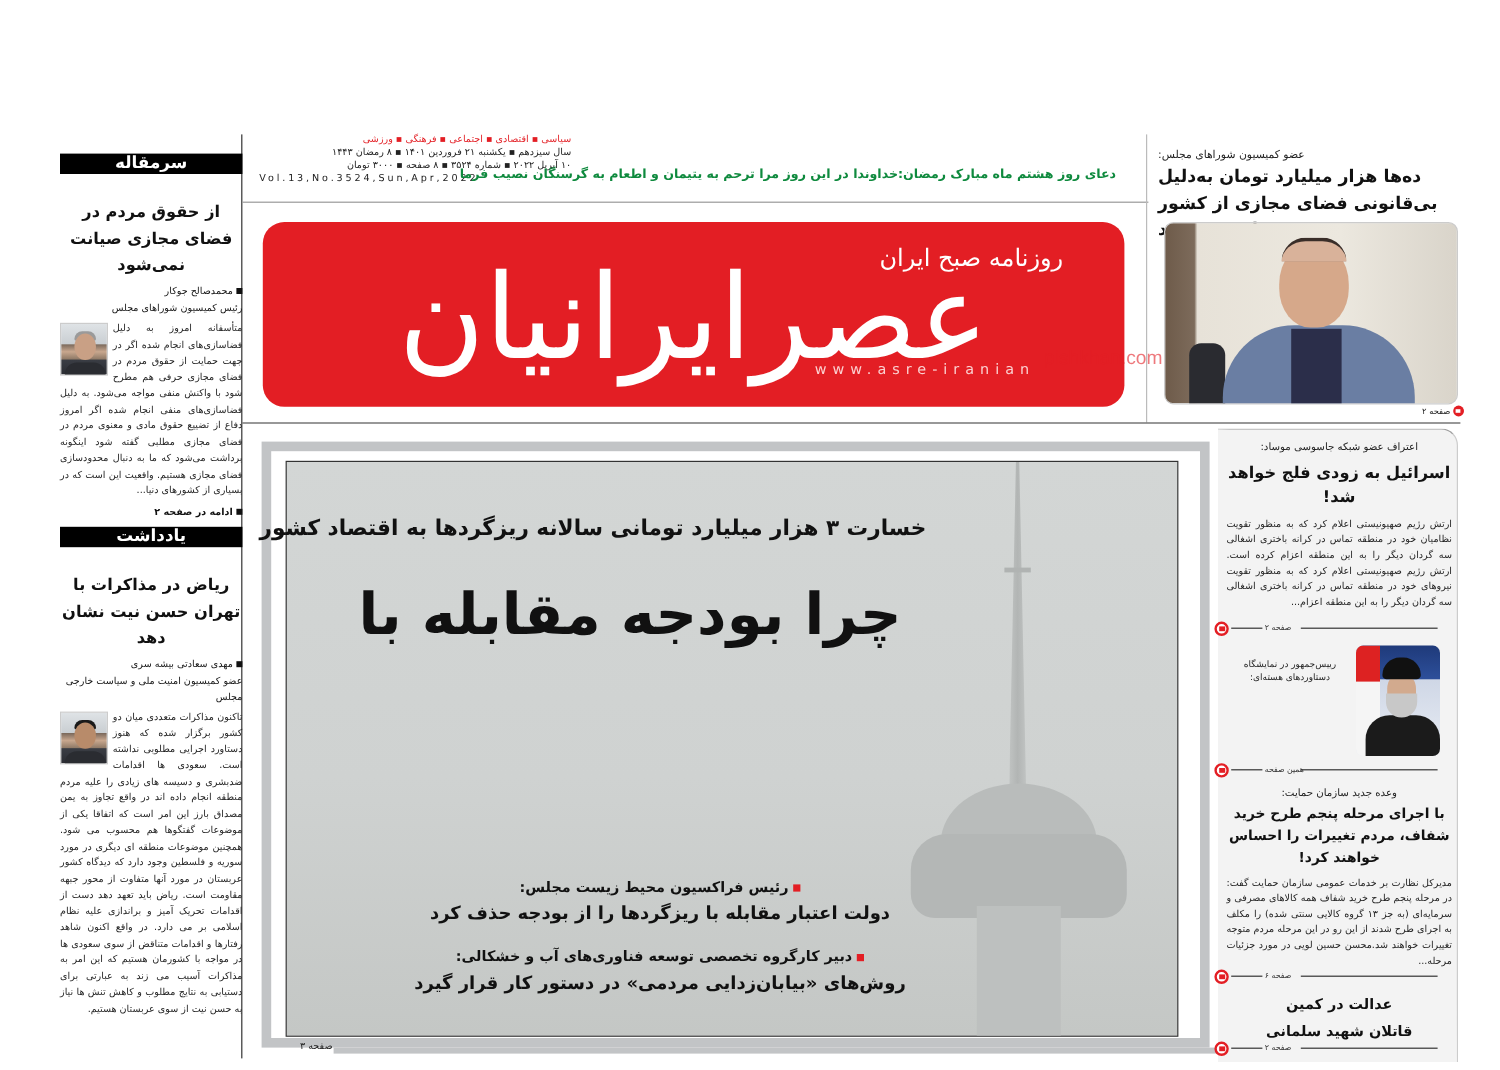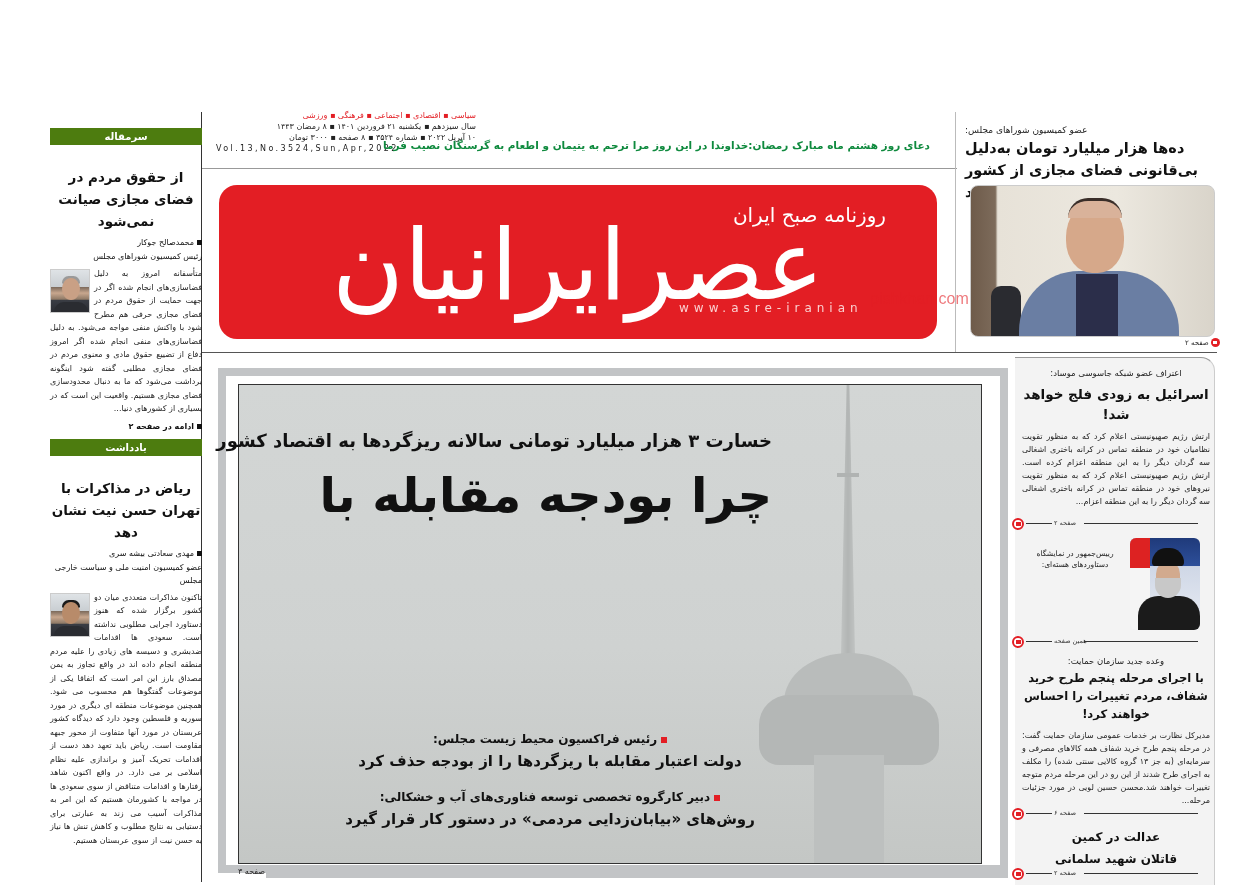--- a/index.html
+++ b/index.html
@@ -2,21 +2,21 @@
 <html><head>
 <meta charset="utf-8">
 <style>
   * { box-sizing: border-box; margin: 0; padding: 0; }
   html, body { width: 1250px; height: 892px; background: #ffffff; overflow: hidden; }
   body { font-family: "DejaVu Sans", sans-serif; color: #111; position: relative; }
 
   
   .left-col { position: absolute; left: 50px; top: 128px; width: 152px; direction: rtl; }
   .left-col-rule { position: absolute; left: 201px; top: 112px; width: 1px; height: 770px; background: #333; }
-  .section-bar { background: #4d7c0f; color: #fff; font-weight: bold; font-size: 10px; text-align: center; height: 17px; line-height: 17px; }
+  .section-bar { background: #000000; color: #fff; font-weight: bold; font-size: 14px; text-align: center; height: 17px; line-height: 17px; }
   .edit-title { font-weight: bold; font-size: 13.5px; line-height: 22px; text-align: center; margin-top: 21px; }
   .byline { font-size: 8px; line-height: 14px; margin-top: 4px; }
   .byline .sq { display: inline-block; width: 5px; height: 5px; background: #111; margin-left: 3px; vertical-align: middle; }
   .byline-role { font-size: 8px; line-height: 13px; }
   .body-text { font-size: 8px; line-height: 13.5px; text-align: justify; color: #222; }
   .portrait { float: left; width: 40px; height: 44px; margin: 2px 4px 2px 0; border: 1px solid #ccc; background: linear-gradient(180deg,#dfe3e6 0%,#c9ced2 40%,#7d6b5d 41%,#c8a78e 55%,#8e7966 70%,#3a3d44 71%,#2b2d33 100%); position: relative; overflow: hidden; }
   .portrait .face { position: absolute; left: 11px; top: 8px; width: 18px; height: 22px; border-radius: 50%; background: #c9a085; }
   .portrait .hair { position: absolute; left: 11px; top: 6px; width: 18px; height: 8px; border-radius: 9px 9px 2px 2px; background: #9a9a9a; }
   .portrait .suit { position: absolute; left: 3px; top: 32px; width: 34px; height: 14px; border-radius: 10px 10px 0 0; background: #2a2c31; }
   .portrait.p2 .hair { background: #1a1a1a; }
@@ -60,29 +60,29 @@
   .main-frame { position: absolute; left: 218px; top: 368px; width: 790px; height: 505px; border: 8px solid #c2c4c6; background: #fff; }
   .main-photo { position: absolute; left: 238px; top: 384px; width: 744px; height: 480px; border: 1.5px solid #333; background: linear-gradient(180deg,#d3d6d5 0%,#cfd2d1 55%,#c4c7c5 100%); overflow: hidden; }
   .tower-spire { position: absolute; left: 602px; top: 0; width: 14px; height: 270px; background: linear-gradient(90deg,#c0c3c2,#b2b5b4,#c0c3c2); clip-path: polygon(40% 0,60% 0,100% 100%,0 100%); }
   .tower-ring { position: absolute; left: 598px; top: 88px; width: 22px; height: 4px; background: #b0b3b2; }
   .tower-head { position: absolute; left: 545px; top: 268px; width: 130px; height: 70px; background: #b9bcbb; border-radius: 50% 50% 10px 10px / 70% 70% 10px 10px; }
   .tower-pod { position: absolute; left: 520px; top: 310px; width: 180px; height: 70px; background: #b4b7b6; border-radius: 30px 30px 20px 20px; }
   .tower-shaft { position: absolute; left: 575px; top: 370px; width: 70px; height: 120px; background: #bdc0bf; }
 
   .main-content { position: absolute; left: 238px; top: 384px; width: 744px; height: 480px; direction: rtl; }
   .main-kicker { position: absolute; left: 40px; right: 210px; top: 46px; font-weight: bold; font-size: 18px; text-align: center; color: #111; white-space: nowrap; }
-  .main-headline { position: absolute; left: 40px; right: 210px; top: 75px; font-weight: 900; font-size: 48px; line-height: 72px; color: #111; }
+  .main-headline { position: absolute; left: 40px; right: 210px; top: 92px; font-weight: 900; font-size: 48px; line-height: 72px; text-align: center; color: #111; }
   .main-headline .red { color: #d71920; }
   .sub-block { position: absolute; left: 90px; right: 210px; text-align: center; }
   .sub-kicker { font-weight: bold; font-size: 12px; color: #111; }
   .sub-kicker .bullet { display: inline-block; width: 6px; height: 6px; background: #e31e24; margin-left: 4px; vertical-align: middle; }
   .sub-head { font-weight: bold; font-size: 15px; margin-top: 6px; color: #111; }
   .sb1 { top: 348px; }
   .sb2 { top: 406px; }
-  .main-pageref { position: absolute; left: 218px; top: 871px; width: 790px; height: 8px; }
+  .main-pageref { position: absolute; left: 230px; top: 871px; width: 790px; height: 8px; }
   .main-pageref .line { position: absolute; left: 48px; right: 0; top: 2px; height: 5px; background: #c2c4c6; }
   .main-pageref .lbl { position: absolute; left: 20px; top: -4px; font-size: 8px; color: #222; }
 
   
   .right-col { position: absolute; left: 1015px; top: 357px; width: 200px; height: 528px; background: #f3f3f3; border-radius: 0 14px 0 0; border-top: 1px solid #999; border-right: 1px solid #ccc; }
   .rc-item { position: absolute; left: 1022px; width: 188px; direction: rtl; }
   .rc-kicker { font-size: 8.5px; text-align: center; color: #222; }
   .rc-headline { font-weight: bold; font-size: 13px; line-height: 20px; text-align: center; margin-top: 3px; }
   .rc-body { font-size: 8px; line-height: 13px; text-align: justify; color: #222; margin-top: 6px; }
   .rc-ref { position: absolute; left: 1012px; width: 200px; height: 12px; }

